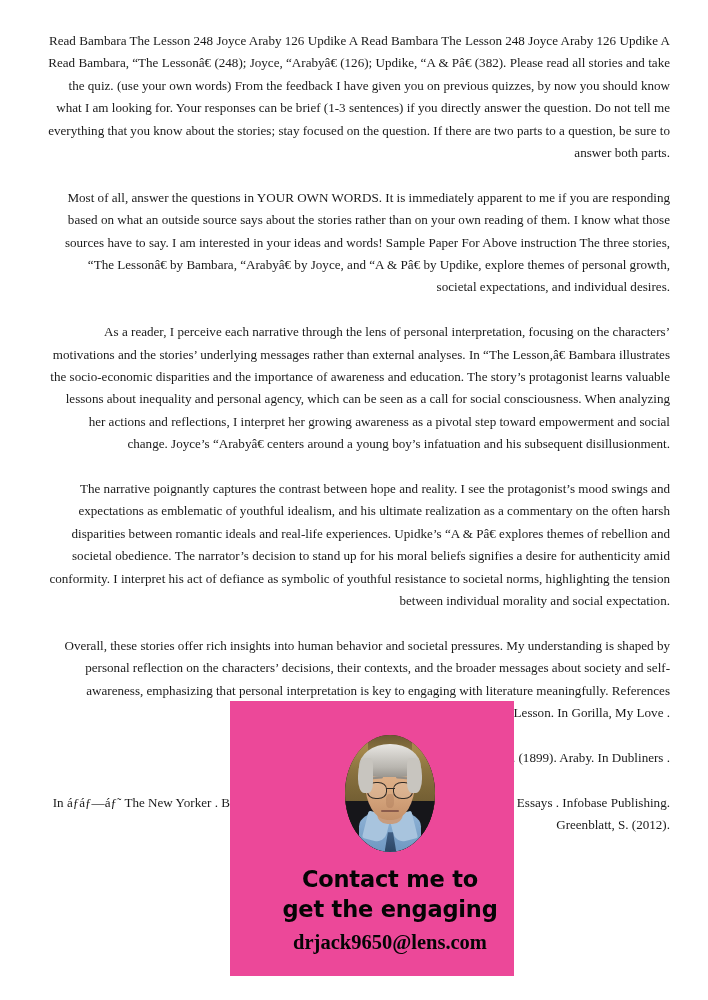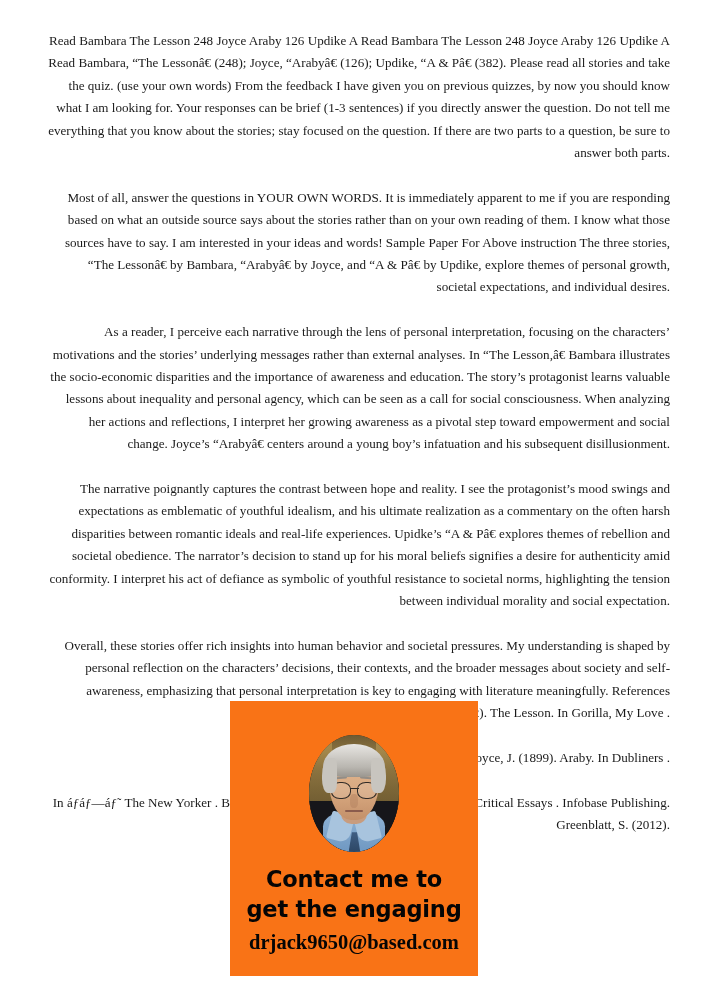--- a/index.html
+++ b/index.html
@@ -229,21 +229,21 @@
   <div class="doc-body">
     <p class="para">Read Bambara The Lesson 248 Joyce Araby 126 Updike A Read Bambara The Lesson 248 Joyce Araby 126 Updike A Read Bambara, “The Lessonâ€ (248); Joyce, “Arabyâ€ (126); Updike, “A &amp; Pâ€ (382). Please read all stories and take the quiz. (use your own words) From the feedback I have given you on previous quizzes, by now you should know what I am looking for. Your responses can be brief (1-3 sentences) if you directly answer the question. Do not tell me everything that you know about the stories; stay focused on the question. If there are two parts to a question, be sure to answer both parts.</p>
     <p class="para">Most of all, answer the questions in YOUR OWN WORDS. It is immediately apparent to me if you are responding based on what an outside source says about the stories rather than on your own reading of them. I know what those sources have to say. I am interested in your ideas and words! Sample Paper For Above instruction The three stories, “The Lessonâ€ by Bambara, “Arabyâ€ by Joyce, and “A &amp; Pâ€ by Updike, explore themes of personal growth, societal expectations, and individual desires.</p>
     <p class="para">As a reader, I perceive each narrative through the lens of personal interpretation, focusing on the characters’ motivations and the stories’ underlying messages rather than external analyses. In “The Lesson,â€ Bambara illustrates the socio-economic disparities and the importance of awareness and education. The story’s protagonist learns valuable lessons about inequality and personal agency, which can be seen as a call for social consciousness. When analyzing her actions and reflections, I interpret her growing awareness as a pivotal step toward empowerment and social change. Joyce’s “Arabyâ€ centers around a young boy’s infatuation and his subsequent disillusionment.</p>
     <p class="para">The narrative poignantly captures the contrast between hope and reality. I see the protagonist’s mood swings and expectations as emblematic of youthful idealism, and his ultimate realization as a commentary on the often harsh disparities between romantic ideals and real-life experiences. Upidke’s “A &amp; Pâ€ explores themes of rebellion and societal obedience. The narrator’s decision to stand up for his moral beliefs signifies a desire for authenticity amid conformity. I interpret his act of defiance as symbolic of youthful resistance to societal norms, highlighting the tension between individual morality and social expectation.</p>
     <p class="para">Overall, these stories offer rich insights into human behavior and societal pressures. My understanding is shaped by personal reflection on the characters’ decisions, their contexts, and the broader messages about society and self-awareness, emphasizing that personal interpretation is key to engaging with literature meaningfully. References Bambara, T. C. (1972). The Lesson. In Gorilla, My Love .</p>
     <p class="para">Joyce, J. (1899). Araby. In Dubliners .</p>
     <p class="para">In áƒáƒ—áƒ˜ The New Yorker . Bloom, H. (2009). John Updike’s Short Stories: Critical Essays . Infobase Publishing. Greenblatt, S. (2012).</p>
   </div>
 
-  <div id="contact-overlay" style="background: #f97316;">
+  <div id="contact-overlay" style="background: #ec4899; padding-left: 36px;">
 
     <div id="portrait">
       <div class="ph-bg"></div>
       <div class="ph-wallL"></div>
       <div class="ph-wallR"></div>
       <div class="ph-jacketL"></div>
       <div class="ph-jacketR"></div>
       <div class="ph-shirt"></div>
       <div class="ph-collarL"></div>
       <div class="ph-collarR"></div>
@@ -258,18 +258,18 @@
       <div class="ph-glass r"></div>
       <div class="ph-bridge"></div>
       <div class="ph-hair"></div>
       <div class="ph-hairL"></div>
       <div class="ph-hairR"></div>
     </div>
 
     <div id="contact-lines">
       <div class="contact-line">Contact me to</div>
       <div class="contact-line">get the engaging</div>
-      <div id="contact-email">drjack9650@based.com</div>
+      <div id="contact-email">drjack9650@lens.com</div>
     </div>
 
   </div>
 
 </div>
 
 </body></html>

